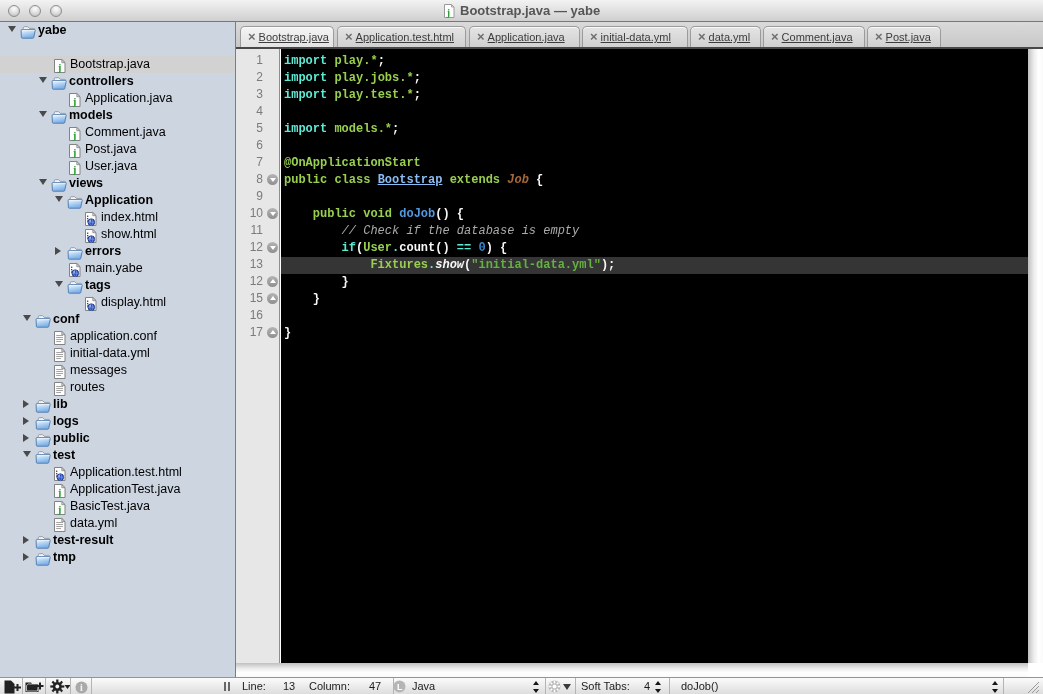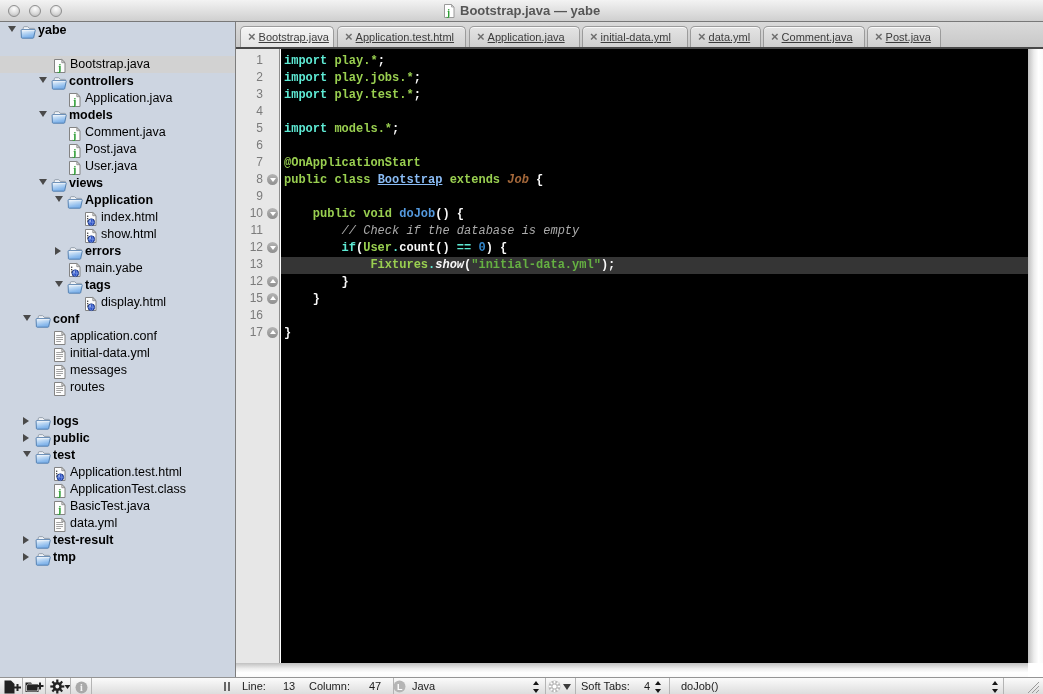--- a/index.html
+++ b/index.html
@@ -429,20 +429,39 @@
             <g stroke="#9a9a9a" stroke-width="0.9">
               <line x1="2.2" y1="5.5" x2="9" y2="5.5"></line>
               <line x1="2.2" y1="7.5" x2="9" y2="7.5"></line>
               <line x1="2.2" y1="9.5" x2="9" y2="9.5"></line>
               <line x1="2.2" y1="11.5" x2="7" y2="11.5"></line>
             </g>
           </svg>
         </span>
         <span class="lbl" style="left:70px">routes</span>
       </div>
+      <div class="row" style="top:374px">
+        <span class="tri right" style="left:23px"></span>
+        <span class="icon" style="left:35px">
+          <svg class="icon" viewBox="0 0 16 16">
+            <defs>
+              <linearGradient id="fg" x1="0.2" y1="0" x2="0.55" y2="1">
+                <stop offset="0" stop-color="#eef5fd"></stop>
+                <stop offset="0.35" stop-color="#bed9f4"></stop>
+                <stop offset="0.75" stop-color="#8cbbed"></stop>
+                <stop offset="1" stop-color="#7aaee6"></stop>
+              </linearGradient>
+            </defs>
+            <path d="M2.8 6 L3.5 3.2 a0.7 0.7 0 0 1 0.7-0.5 h3.4 a0.7 0.7 0 0 1 0.6 0.3 L9.3 4.4 h4.6 a0.7 0.7 0 0 1 0.7 0.8 l-0.1 0.9 z" fill="#f2f5f9" stroke="#8c97a4" stroke-width="0.9"></path>
+            <path d="M3.7 5.7 H14.7 a0.5 0.5 0 0 1 0.5 0.6 L13.7 13.6 a0.8 0.8 0 0 1 -0.8 0.6 H2.2 a0.8 0.8 0 0 1 -0.8 -0.7 L1.1 6.4 a0.6 0.6 0 0 1 0.6 -0.7 z" fill="url(#fg)" stroke="#4a78ac" stroke-width="0.9"></path>
+            <path d="M2.1 6.6 h12.5" fill="none" stroke="#ffffff" stroke-width="0.8" opacity="0.85"></path>
+          </svg>
+        </span>
+        <span class="lbl" style="left:53px"><b>lib</b></span>
+      </div>
       <div class="row" style="top:391px">
         <span class="tri right" style="left:23px"></span>
         <span class="icon" style="left:35px">
           <svg class="icon" viewBox="0 0 16 16">
             <defs>
               <linearGradient id="fg" x1="0.2" y1="0" x2="0.55" y2="1">
                 <stop offset="0" stop-color="#eef5fd"></stop>
                 <stop offset="0.35" stop-color="#bed9f4"></stop>
                 <stop offset="0.75" stop-color="#8cbbed"></stop>
                 <stop offset="1" stop-color="#7aaee6"></stop>
@@ -512,21 +531,21 @@
         <span class="lbl" style="left:70px">Application.test.html</span>
       </div>
       <div class="row" style="top:459px">
         <span class="icon" style="left:54px">
           <svg class="icon" viewBox="0 0 16 16">
             <path d="M0.5 1.5 h7.3 l3.2 3.2 v9.8 h-10.5 z" fill="#fdfdfd" stroke="#838383" stroke-width="1"></path>
             <path d="M7.8 1.5 l3.2 3.2 h-3.2 z" fill="#dadada" stroke="#838383" stroke-width="0.8"></path>
             <text x="5.6" y="13" font-size="11" font-weight="bold" fill="#2f9e36" text-anchor="middle" font-family="Liberation Serif">j</text>
           </svg>
         </span>
-        <span class="lbl" style="left:70px">ApplicationTest.class</span>
+        <span class="lbl" style="left:70px">ApplicationTest.java</span>
       </div>
       <div class="row" style="top:476px">
         <span class="icon" style="left:54px">
           <svg class="icon" viewBox="0 0 16 16">
             <path d="M0.5 1.5 h7.3 l3.2 3.2 v9.8 h-10.5 z" fill="#fdfdfd" stroke="#838383" stroke-width="1"></path>
             <path d="M7.8 1.5 l3.2 3.2 h-3.2 z" fill="#dadada" stroke="#838383" stroke-width="0.8"></path>
             <text x="5.6" y="13" font-size="11" font-weight="bold" fill="#2f9e36" text-anchor="middle" font-family="Liberation Serif">j</text>
           </svg>
         </span>
         <span class="lbl" style="left:70px">BasicTest.java</span>

